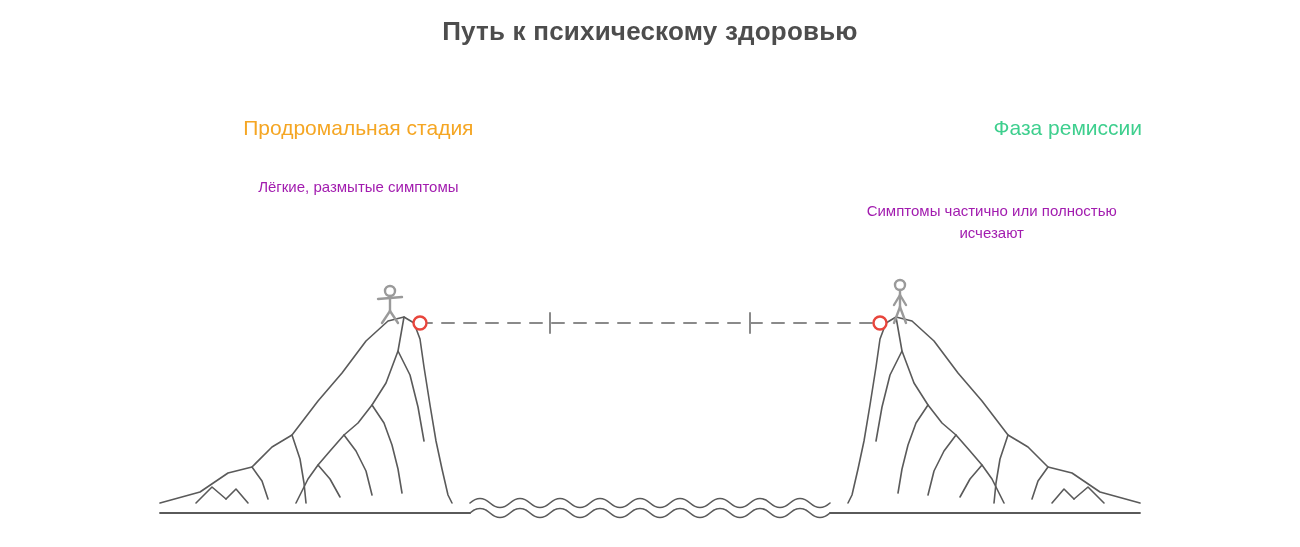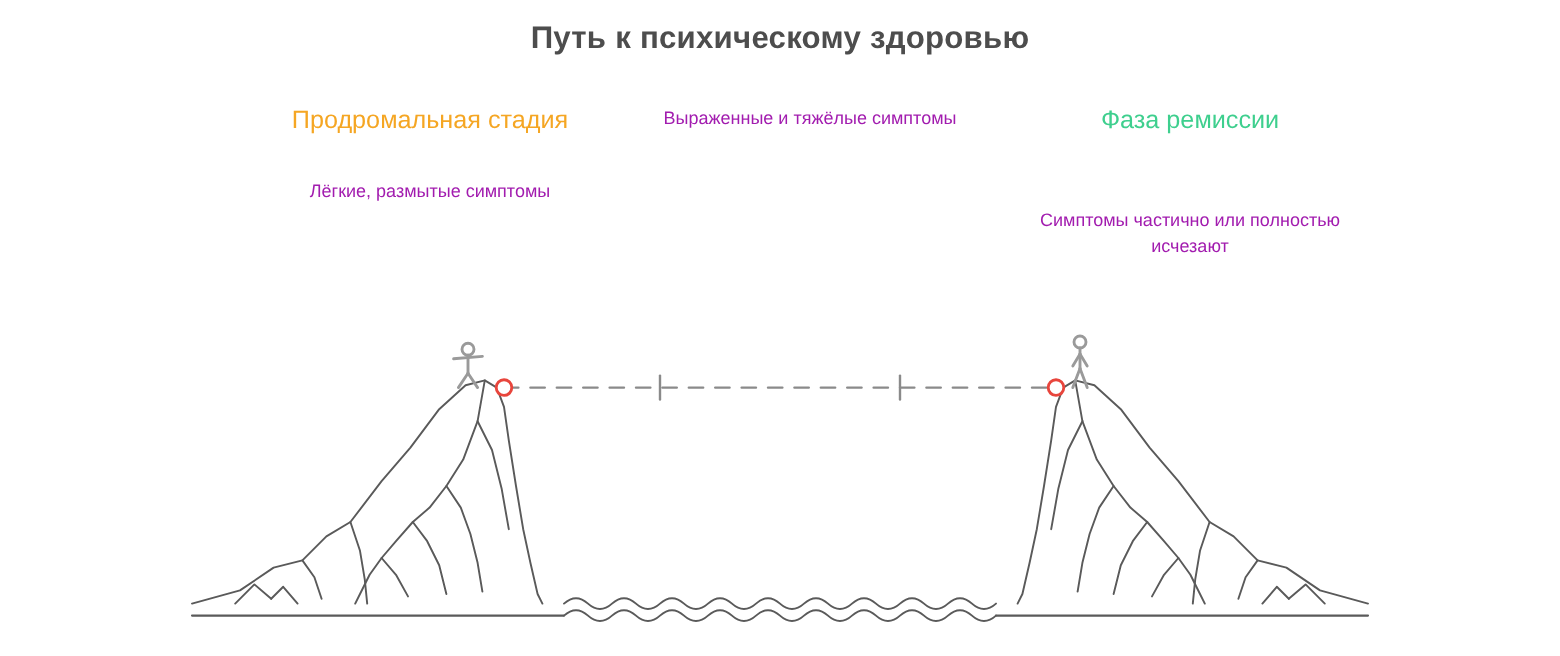--- a/index.html
+++ b/index.html
@@ -36,35 +36,36 @@
     width: 950px;
     display: flex;
     flex-direction: row;
     align-items: flex-start;
   }
   .stage {
     flex: 1 1 0;
     text-align: center;
     padding: 0 8px;
     box-sizing: border-box;
+    margin-top: 27px;
   }
   .stage-title {
     font-size: 21px;
     line-height: 1.28;
     font-weight: normal;
     margin: 0 0 34px 0;
   }
   .stage-desc {
     font-size: 15px;
     line-height: 1.45;
     color: #a21caf;
   }
   .stage-1 .stage-title { color: #f5a623; }
   .stage-2 .stage-title { color: #f2756b; }
-  .stage-3 .stage-title { color: #3ecf8e; }
+  .stage-3 .stage-title { color: #3ecf8e; text-align: right; }
   .stage-4 .stage-title { color: #7ac943; }
 
   .stage-2 .stage-title,
   .stage-3 .stage-title { margin-bottom: 58px; }
 
   .scene {
     position: absolute;
     left: 0;
     top: 255px;
     width: 1300px;
@@ -78,21 +79,20 @@
 <div class="canvas">
 
   <div class="title">Путь к психическому здоровью</div>
 
   <div class="stages">
     <div class="stage stage-1">
       <div class="stage-title">Продромальная стадия</div>
       <div class="stage-desc">Лёгкие, размытые симптомы</div>
     </div>
     <div class="stage stage-2">
-      <div class="stage-desc">Выраженные и тяжёлые симптомы</div>
     </div>
     <div class="stage stage-3">
       <div class="stage-title">Фаза ремиссии</div>
       <div class="stage-desc">Симптомы частично или полностью исчезают</div>
     </div>
   </div>
 
   <div class="scene">
     <svg width="1300" height="292" viewBox="0 0 1300 292" xmlns="http://www.w3.org/2000/svg">
       <g fill="none" stroke="#5a5a5a" stroke-width="1.6" stroke-linecap="round" stroke-linejoin="round">

